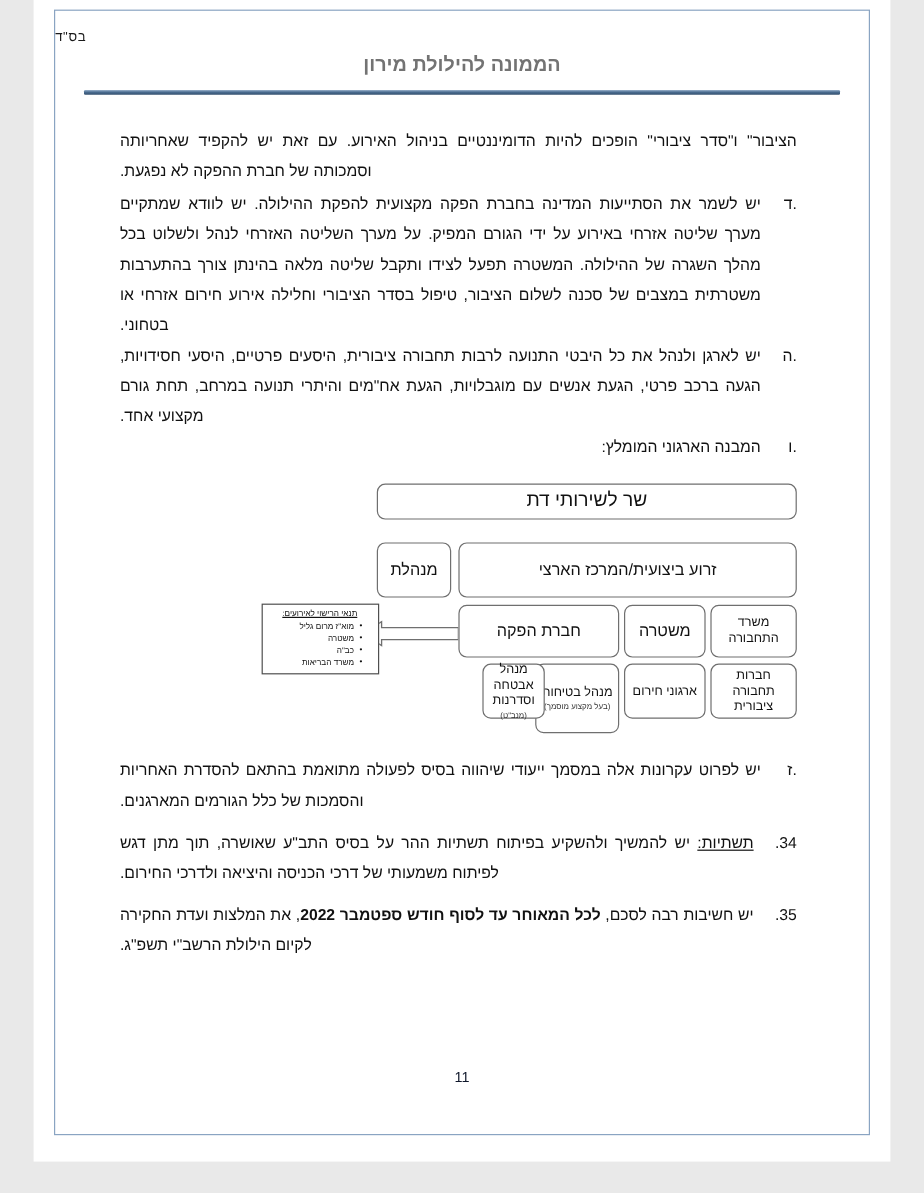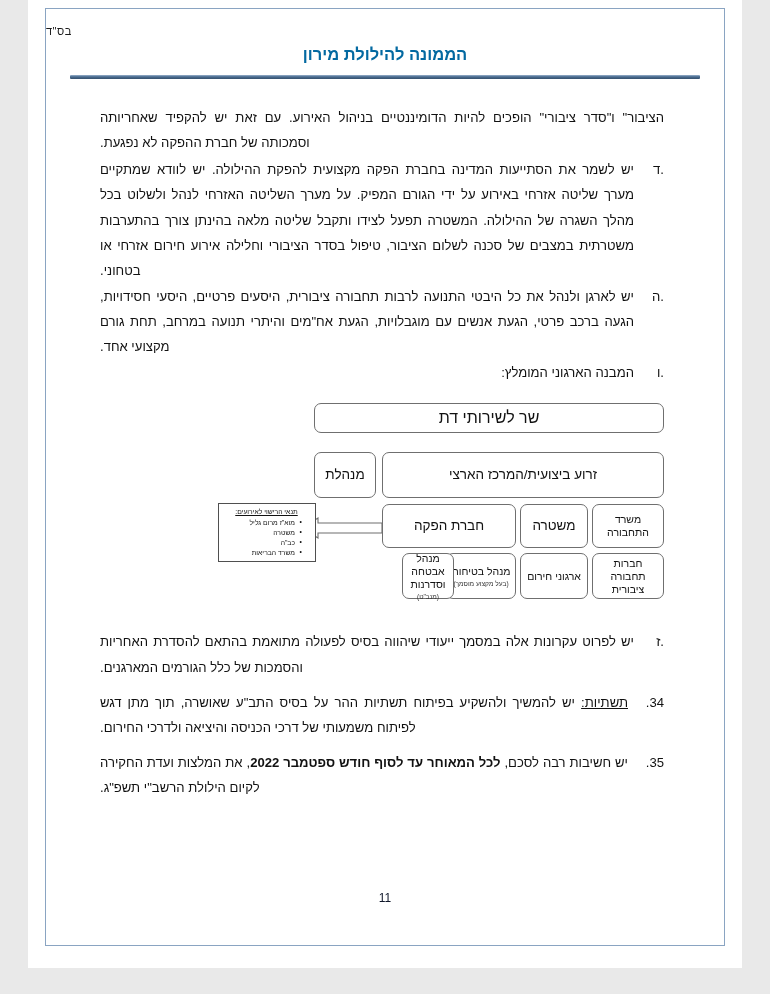--- a/index.html
+++ b/index.html
@@ -36,21 +36,21 @@
     direction: rtl;
     font-size: 11px;
     color: #1a1a1a;
     letter-spacing: .5px;
   }
   .doc-title {
     margin-top: 26px;
     text-align: center;
     font-size: 16.5px;
     font-weight: bold;
-    color: #0369a1;
+    color: #737373;
     direction: rtl;
   }
   .header-rule {
     margin: 11px 24px 0 24px;
     height: 4px;
     background: linear-gradient(to bottom, #9bb3cd 0%, #4a6c90 45%, #35506e 100%);
     border-radius: 1px;
   }
   .content {
     direction: rtl;
@@ -225,21 +225,21 @@
         </div>
 
         <div class="cbox sm" style="right:0px; top:150px; width:72px; height:46px;">
           <span>חברות תחבורה ציבורית</span>
         </div>
 
         <div class="cbox sm" style="right:76px; top:150px; width:68px; height:46px;">
           <span>ארגוני חירום</span>
         </div>
 
-        <div class="cbox sm" style="right:148px; top:150px; width:70px; height:46px;">
+        <div class="cbox sm" style="right:148px; top:150px; width:70px; height:58px;">
           <span>מנהל בטיחות</span>
           <span class="sub">(בעל מקצוע מוסמך)</span>
         </div>
 
         <div class="cbox sm" style="right:210px; top:150px; width:52px; height:46px;">
           <span>מנהל אבטחה וסדרנות</span>
           <span class="sub">(מנב"ט)</span>
         </div>
 
         <svg class="arrow-svg" style="right:282px; top:108px;" width="80" height="34" viewBox="0 0 80 34">

